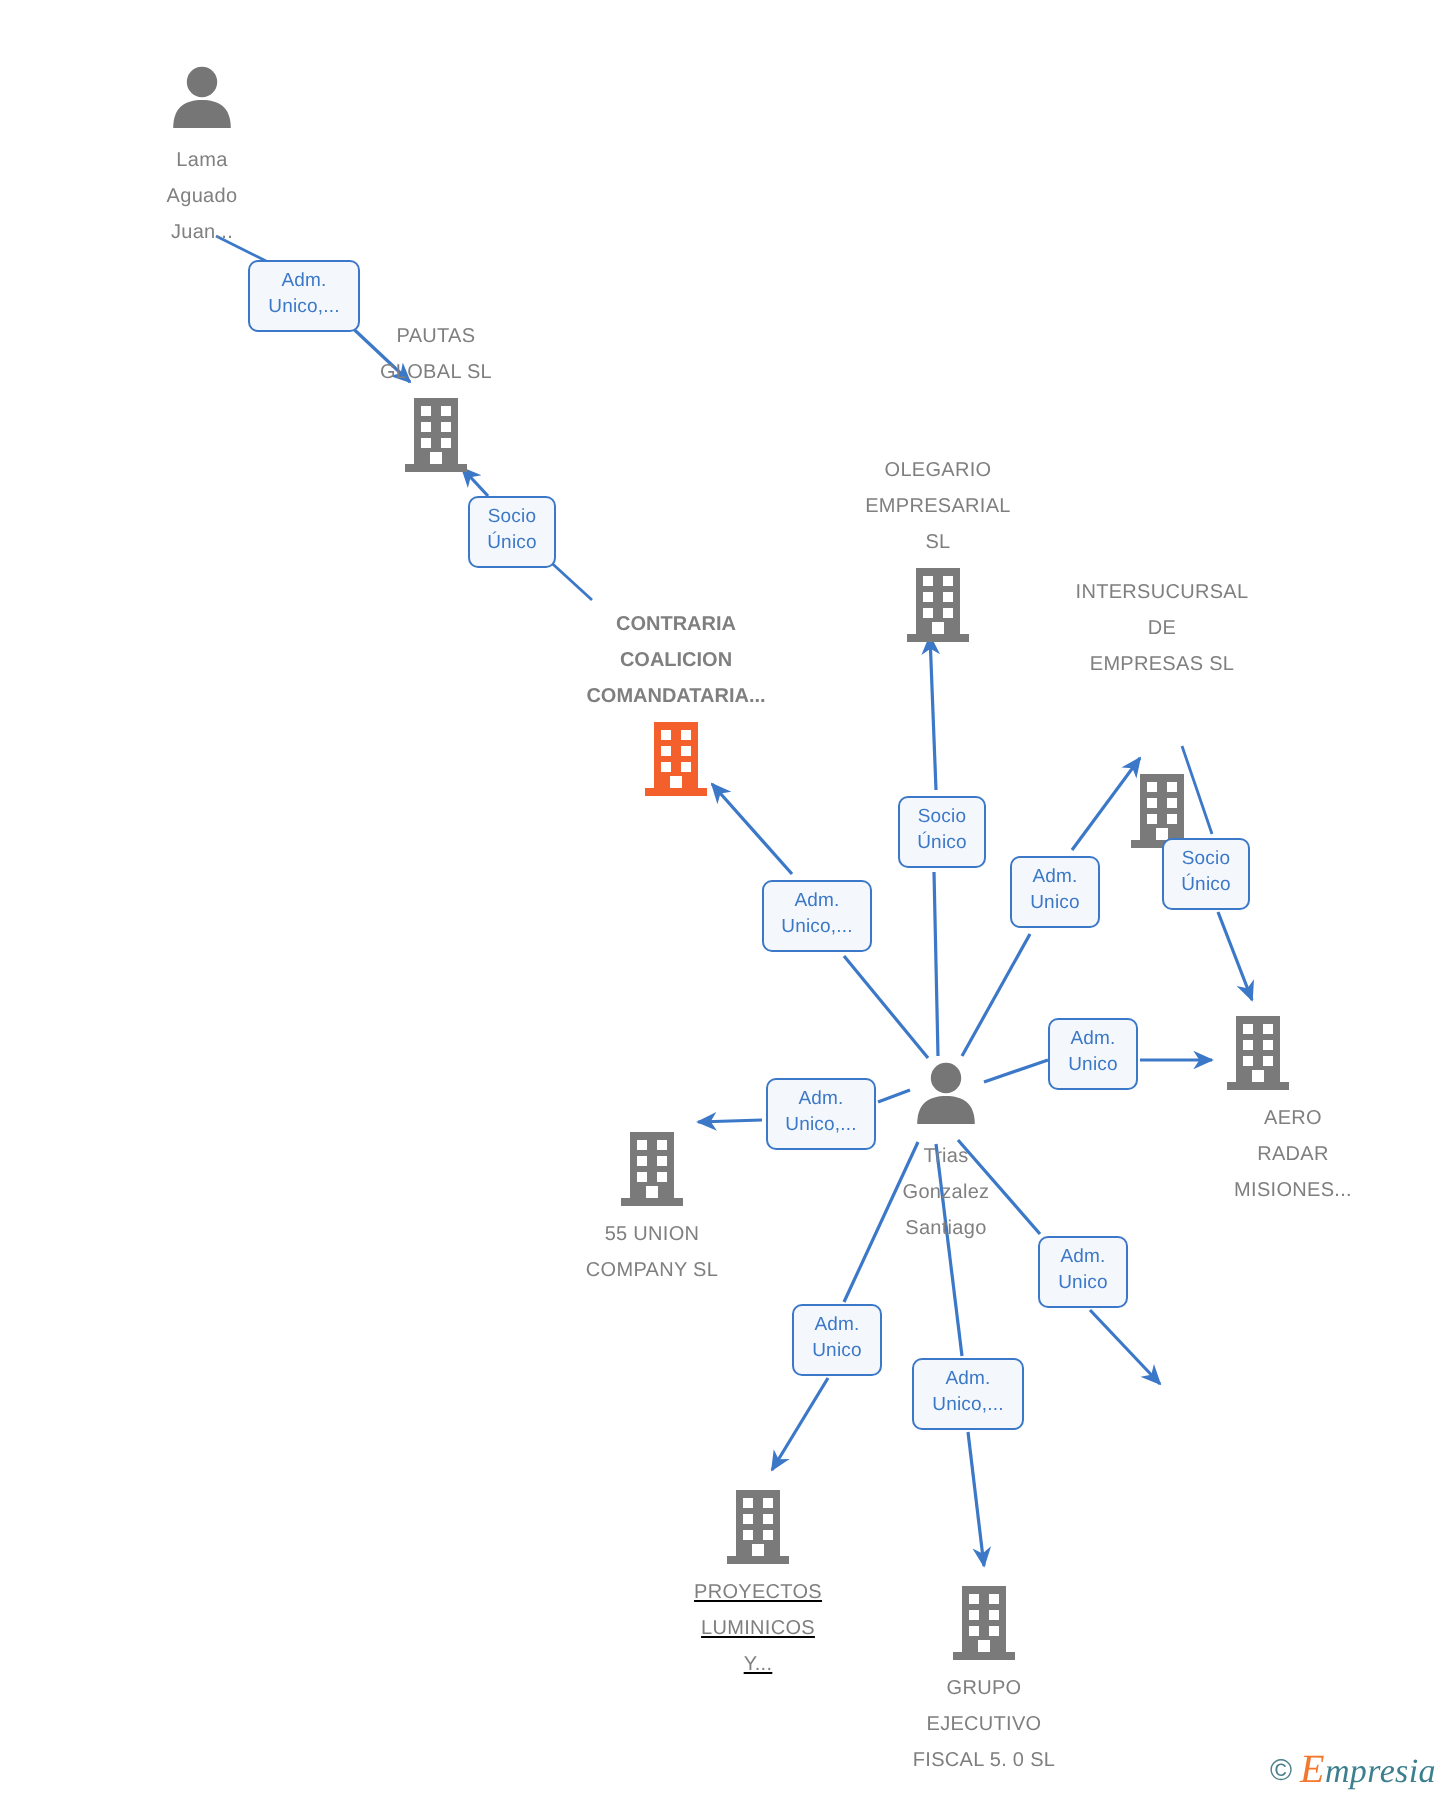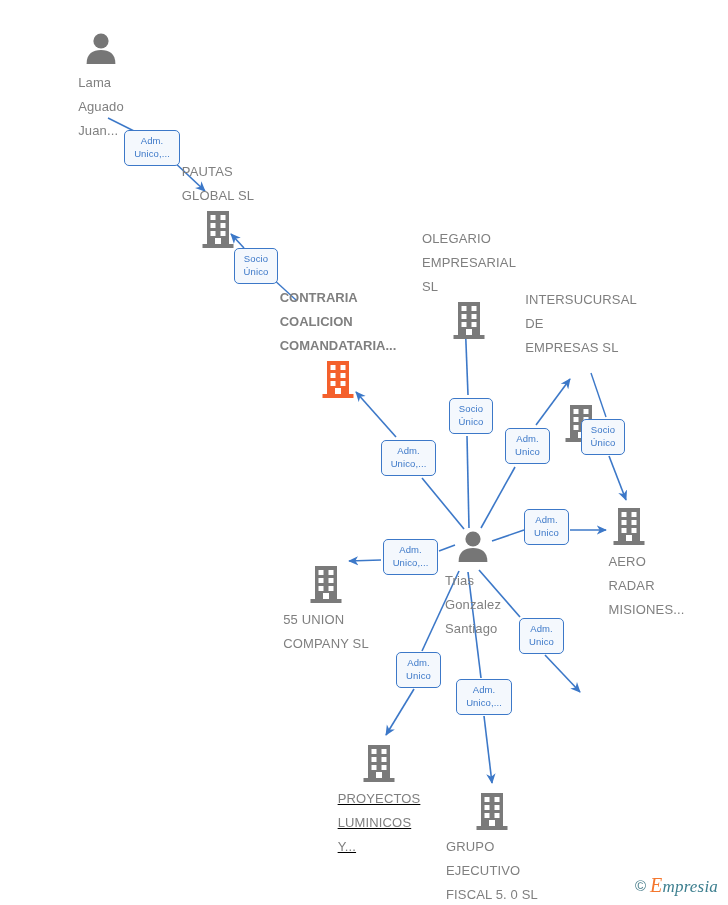--- a/index.html
+++ b/index.html
@@ -29,23 +29,24 @@
   }
   .node {
     position: absolute;
     display: flex;
     flex-direction: column;
     align-items: center;
     width: 120px;
     margin-left: -60px;
   }
   .node-label {
-    font-size: 13px;
-    line-height: 24px;
+    font-size: 10px;
+    line-height: 18px;
     color: #808080;
+    text-align: center;
     letter-spacing: 0.15px;
     white-space: pre-line;
     font-family: "Liberation Sans", sans-serif;
   }
   .node-label.company {
     color: #7f7f7f;
   }
   .node-label.person {
     color: #808080;
   }
@@ -181,21 +182,21 @@
         <rect x="19.5" y="6" width="5" height="5" fill="#ffffff"></rect>
         <rect x="9.5" y="14" width="5" height="5" fill="#ffffff"></rect>
         <rect x="19.5" y="14" width="5" height="5" fill="#ffffff"></rect>
         <rect x="9.5" y="22" width="5" height="5" fill="#ffffff"></rect>
         <rect x="19.5" y="22" width="5" height="5" fill="#ffffff"></rect>
         <rect x="14" y="29" width="6" height="6" fill="#ffffff"></rect>
       </svg>
     </span>
   </div>
 
-  <div class="node company" style="left:338px; top:286px;">
+  <div class="node company" style="left:338px; top:304px;">
     <span class="node-label company" style="color:#7f7f7f; font-weight:bold; letter-spacing:0;">CONTRARIA
 COALICION
 COMANDATARIA...</span>
     <span class="node-icon">
       <svg width="34" height="40" viewBox="0 0 34 40">
         <rect x="6" y="2" width="22" height="33" fill="#f4602c"></rect>
         <rect x="1.5" y="35" width="31" height="4" fill="#f4602c"></rect>
         <rect x="9.5" y="6" width="5" height="5" fill="#ffffff"></rect>
         <rect x="19.5" y="6" width="5" height="5" fill="#ffffff"></rect>
         <rect x="9.5" y="14" width="5" height="5" fill="#ffffff"></rect>

